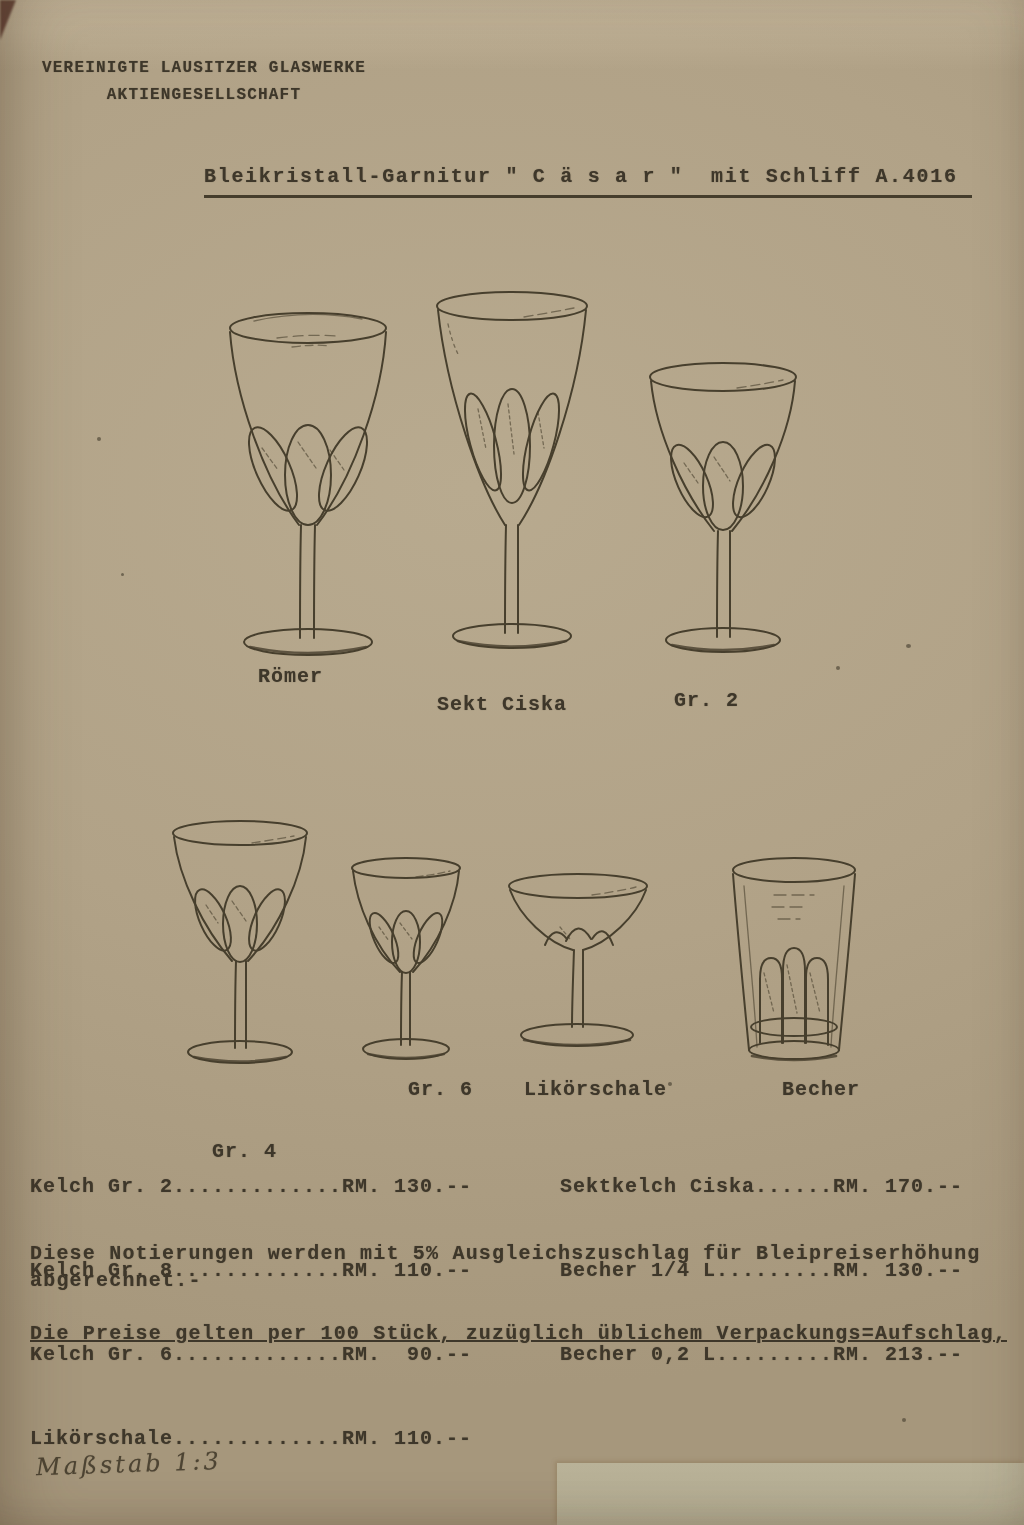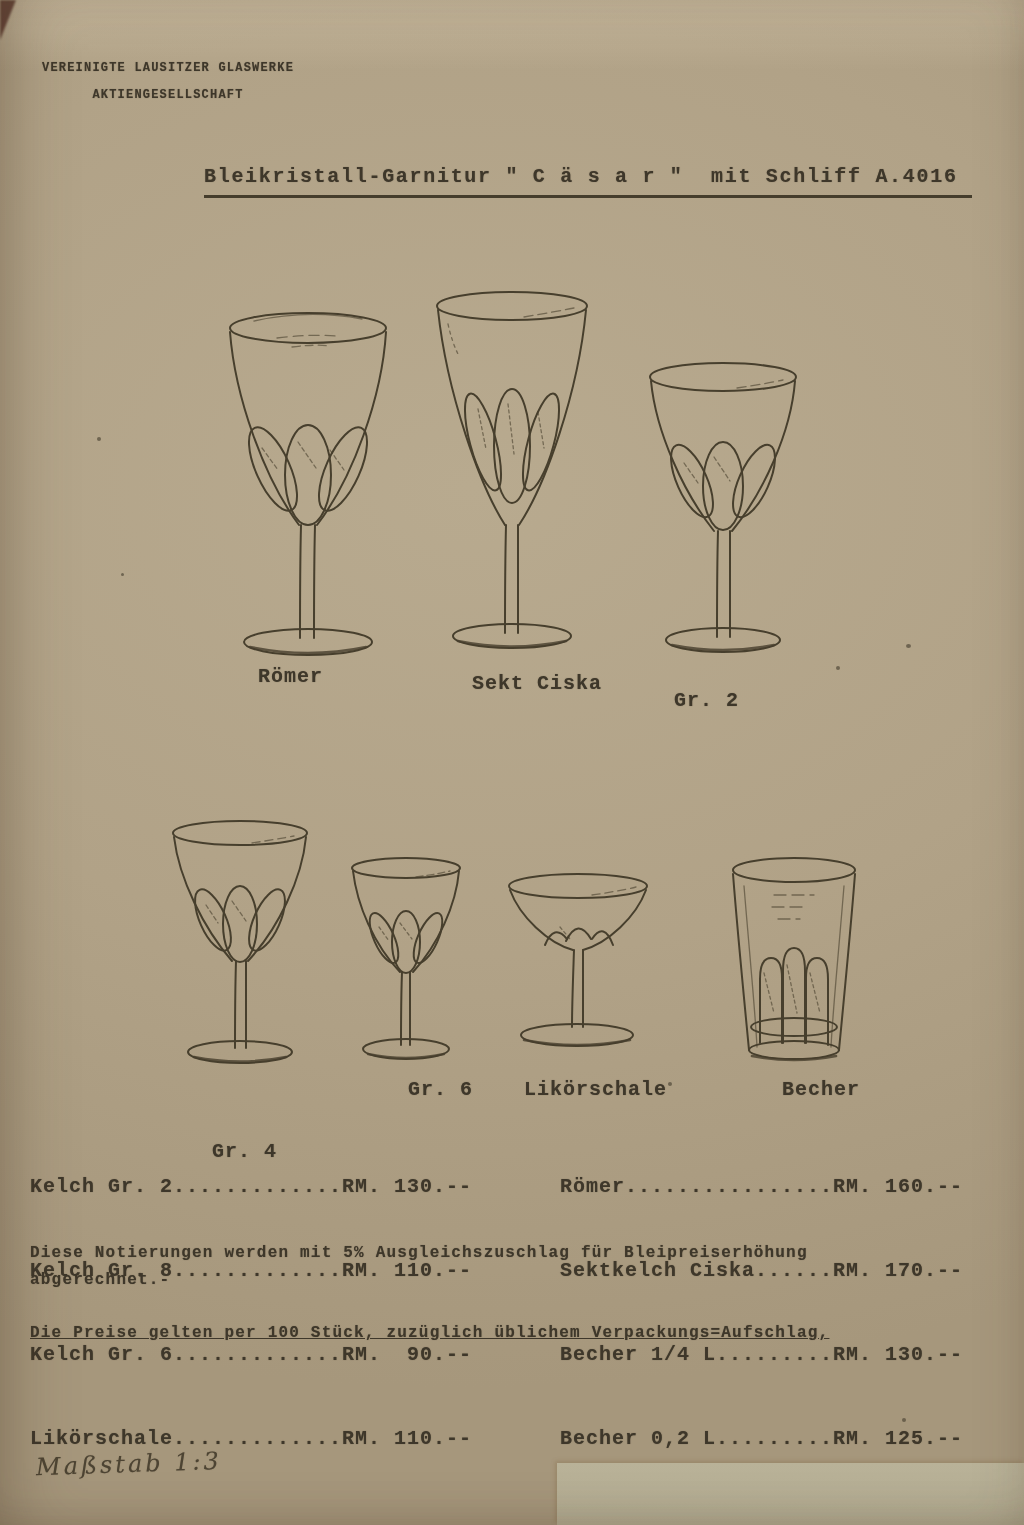--- a/index.html
+++ b/index.html
@@ -28,28 +28,28 @@
   }
   .paper-patch{
     position:absolute;left:557px;top:1463px;right:0;bottom:0;
     background:linear-gradient(180deg,#b9b298 0%, #b4ad93 100%);
     box-shadow:-2px -2px 4px rgba(120,90,50,.25);
   }
   .type{
     position:absolute;font-weight:700;white-space:pre;
     color:#3e372a;text-shadow:0 0 1px rgba(62,54,40,.55);
   }
-  .company{left:42px;top:55px;font-size:12px;letter-spacing:1.2px;line-height:27px;text-align:center;}
+  .company{left:42px;top:55px;font-size:16px;letter-spacing:1.2px;line-height:27px;text-align:center;}
   .doc-title{
     left:204px;top:165px;font-size:20px;letter-spacing:1.7px;
     padding-bottom:7px;border-bottom:3px solid #453d2c;padding-right:14px;
   }
   .glass-label{font-size:20px;letter-spacing:1px;}
   .price-col{font-size:20px;line-height:28px;letter-spacing:1.0px;}
-  .note{font-size:16px;line-height:27px;letter-spacing:1.2px;}
+  .note{font-size:20px;line-height:27px;letter-spacing:1.2px;}
   .scale-note{
     position:absolute;left:36px;top:1450px;
     font-family:"DejaVu Serif","Liberation Serif",serif;font-style:italic;
     font-size:24px;letter-spacing:3px;color:#4d4433;transform:rotate(-2deg);
     text-shadow:0 0 1px rgba(77,68,51,.4);
   }
   .glass{position:absolute;}
   .glass path,.glass ellipse{fill:none;stroke:#473f2d;stroke-width:2;stroke-linecap:round;}
   .glass .hatch{stroke-width:1.3;opacity:.6;}
   .glass .shade{stroke-width:2.6;opacity:.8;}
@@ -114,21 +114,21 @@
     <ellipse cx="112" cy="126" rx="15" ry="39" transform="rotate(24 112 126)"></ellipse>
     <path class="hatch" d="M42,108 l14,20" stroke-dasharray="4 3"></path>
     <path class="hatch" d="M72,102 l16,24" stroke-dasharray="4 3"></path>
     <path d="M76,176 C75,212 75,252 75,282"></path>
     <path d="M88,176 C88,212 88,252 88,282"></path>
     <ellipse cx="81" cy="285" rx="57" ry="12"></ellipse>
     <path class="shade" d="M30,290 Q81,300 132,290"></path>
   </svg>
 
   <div class="type glass-label" style="left:258px;top:665px;">Römer</div>
-  <div class="type glass-label" style="left:437px;top:672px;margin-left:35px;">Sekt Ciska</div>
+  <div class="type glass-label" style="left:437px;top:693px;">Sekt Ciska</div>
   <div class="type glass-label" style="left:674px;top:664px;margin-top:25px;">Gr. 2</div>
 
   <svg class="glass" style="left:166px;top:815px;" width="148" height="250" viewBox="0 0 148 250">
     <ellipse cx="74" cy="18" rx="67" ry="12"></ellipse>
     <path class="hatch" d="M86,28 q26,-4 42,-7" stroke-dasharray="8 5"></path>
     <path d="M8,22 C13,64 38,114 66,146"></path>
     <path d="M140,22 C136,64 112,114 82,146"></path>
     <ellipse cx="74" cy="109" rx="17" ry="38"></ellipse>
     <ellipse cx="47" cy="105" rx="13" ry="33" transform="rotate(-24 47 105)"></ellipse>
     <ellipse cx="101" cy="105" rx="13" ry="33" transform="rotate(24 101 105)"></ellipse>
@@ -195,24 +195,23 @@
   <div class="type glass-label" style="left:782px;top:1078px;">Becher</div>
 
   <div class="type price-col" style="left:30px;top:1117px;">
     <div><span>Kelch Gr. 2</span><span>.............</span><span>RM.</span><span> 130.--</span></div>
     <div><span>Kelch Gr. 8</span><span>.............</span><span>RM.</span><span> 110.--</span></div>
     <div><span>Kelch Gr. 6</span><span>.............</span><span>RM.</span><span>  90.--</span></div>
     <div><span>Likörschale</span><span>.............</span><span>RM.</span><span> 110.--</span></div>
   </div>
 
   <div class="type price-col" style="left:560px;top:1117px;">
-    <div><span>Römer</span><span>................</span><span>RM.</span><span> 160.--</span></div>
     <div><span>Sektkelch Ciska</span><span>......</span><span>RM.</span><span> 170.--</span></div>
     <div><span>Becher 1/4 L</span><span>.........</span><span>RM.</span><span> 130.--</span></div>
-    <div><span>Becher 0,2 L</span><span>.........</span><span>RM.</span><span> 125.--</span></div>
+    <div><span>Becher 0,2 L</span><span>.........</span><span>RM.</span><span> 213.--</span></div>
   </div>
 
   <div class="type note" style="left:30px;top:1240px;"><span>Diese Notierungen werden mit 5% Ausgleichszuschlag für Bleipreiserhöhung</span><br><span>abgerechnet.-</span></div>
 
   <div class="type note" style="left:30px;top:1320px;text-decoration:underline;"><span>Die Preise gelten per 100 Stück, zuzüglich üblichem Verpackungs=Aufschlag,</span><br></div>
 
   <div class="scale-note">Maßstab 1:3</div>
 
   <div class="paper-patch"></div>
 

